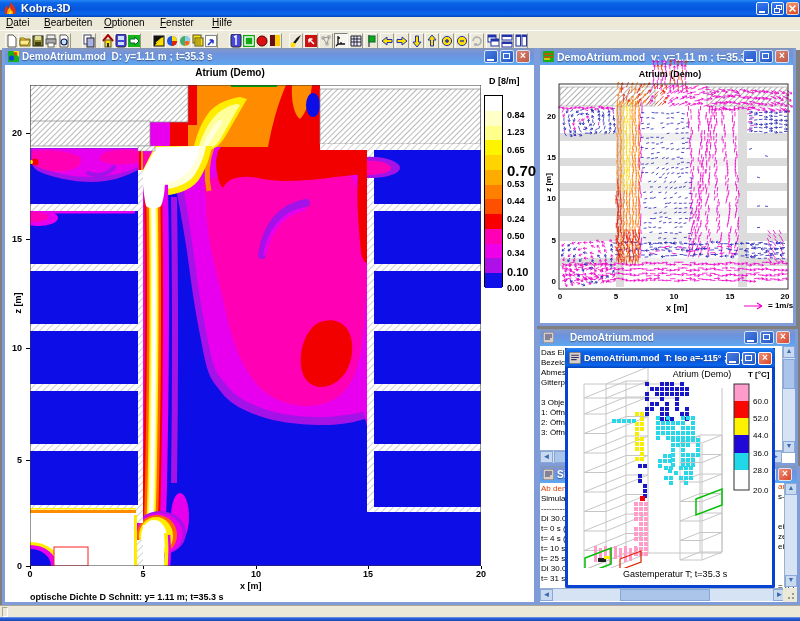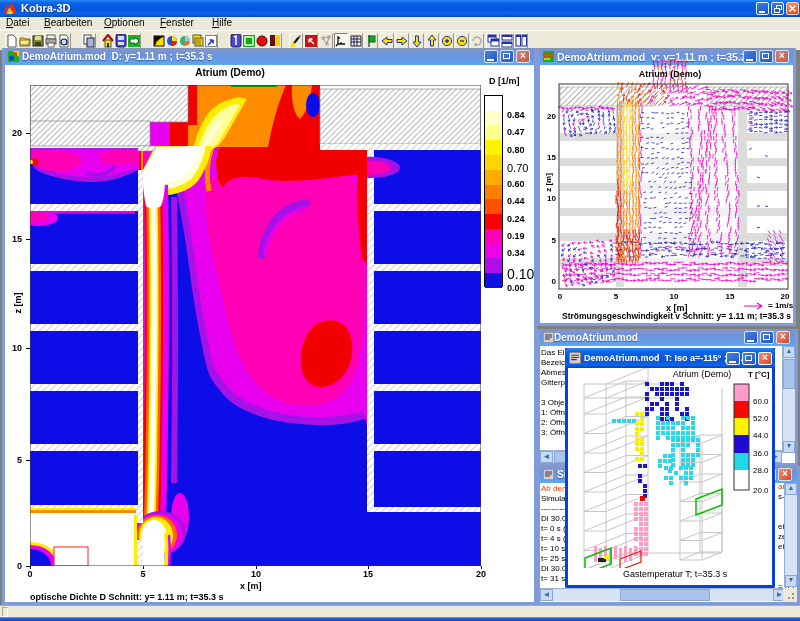--- a/index.html
+++ b/index.html
@@ -426,31 +426,31 @@
       <div style="height:15px;background:#ffac00"></div>
       <div style="height:14px;background:#ff8000"></div>
       <div style="height:15px;background:#ff5000"></div>
       <div style="height:15px;background:#f80000"></div>
       <div style="height:15px;background:#ff00b4"></div>
       <div style="height:14px;background:#ee00e8"></div>
       <div style="height:15px;background:#b010e8"></div>
       <div style="height:15px;background:#1010e8"></div>
     </div>
     <div class="abs" style="left:502px;top:62px;font-size:9px;font-weight:bold">0.84</div>
-    <div class="abs" style="left:502px;top:79px;font-size:9px;font-weight:bold">0.47</div>
-    <div class="abs" style="left:502px;top:97px;font-size:9px;font-weight:bold">0.80</div>
-    <div class="abs" style="left:502px;top:114px;font-size:11px;font-weight:normal">0.70</div>
-    <div class="abs" style="left:502px;top:131px;font-size:9px;font-weight:bold">0.60</div>
+    <div class="abs" style="left:502px;top:79px;font-size:9px;font-weight:bold">1.23</div>
+    <div class="abs" style="left:502px;top:97px;font-size:9px;font-weight:bold">0.65</div>
+    <div class="abs" style="left:502px;top:114px;font-size:15px;font-weight:bold">0.70</div>
+    <div class="abs" style="left:502px;top:131px;font-size:9px;font-weight:bold">0.53</div>
     <div class="abs" style="left:502px;top:148px;font-size:9px;font-weight:bold">0.44</div>
     <div class="abs" style="left:502px;top:166px;font-size:9px;font-weight:bold">0.24</div>
-    <div class="abs" style="left:502px;top:183px;font-size:9px;font-weight:bold">0.19</div>
+    <div class="abs" style="left:502px;top:183px;font-size:9px;font-weight:bold">0.50</div>
     <div class="abs" style="left:502px;top:200px;font-size:9px;font-weight:bold">0.34</div>
-    <div class="abs" style="left:502px;top:218px;font-size:14px;font-weight:normal">0.10</div>
+    <div class="abs" style="left:502px;top:218px;font-size:11px;font-weight:bold">0.10</div>
     <div class="abs" style="left:502px;top:235px;font-size:9px;font-weight:bold">0.00</div>
-    <div class="abs" style="left:484px;top:28px;font-size:9px;font-weight:bold">D [1/m]</div>
+    <div class="abs" style="left:484px;top:28px;font-size:9px;font-weight:bold">D [8/m]</div>
   </div>
 <div class="win" style="left:537px;top:48px;width:259px;height:278px;
  background:#fff;border:3px solid #7f9cd8;border-top:none;">
 <div class="ctb">
  <svg style="margin-left:3px" width="11" height="11" viewBox="0 0 11 11">
         <rect width="11" height="11" fill="#18b018"></rect>
         <path d="M1 3h9M1 6h9" stroke="#e04000" stroke-width="1.5"></path>
         <path d="M1 8h6" stroke="#ffe000" stroke-width="1.5"></path>
       </svg>
  <span class="t" style="margin-left:3px;font-size:10.5px">DemoAtrium.mod&nbsp; v: y=1.11 m ; t=35.3 s</span>
@@ -506,31 +506,30 @@
       <div class="abs" style="left:68px;top:244px;width:16px;text-align:center">5</div>
       <div class="abs" style="left:126px;top:244px;width:16px;text-align:center">10</div>
       <div class="abs" style="left:182px;top:244px;width:16px;text-align:center">15</div>
       <div class="abs" style="left:237px;top:244px;width:16px;text-align:center">20</div>
       <div class="abs" style="left:-1px;top:130px;transform:rotate(-90deg)">z [m]</div>
       <div class="abs" style="left:126px;top:255px;font-size:9px">x [m]</div>
       <svg class="abs" style="left:203px;top:253px" width="26" height="10">
         <path d="M1 5h18M19 5l-5 -3M19 5l-5 3" stroke="#f000c8" stroke-width="1.2" fill="none"></path>
       </svg>
       <div class="abs" style="left:228px;top:253px;font-size:8px;white-space:nowrap">= 1m/s</div>
-      <div class="abs" style="left:22px;top:263px;font-size:8.5px;white-space:nowrap">Strömungsgeschwindigkeit v Schnitt: y= 1.11 m; t=35.3 s</div>
     </div>
   </div>
 <div class="win" style="left:537px;top:329px;width:261px;height:137px;
  background:#fff;border:3px solid #7f9cd8;border-top:none;overflow:hidden;">
 <div class="ctb">
  <svg style="margin-left:3px" width="11" height="11" viewBox="0 0 11 11">
         <rect width="11" height="11" fill="#d8d0c8" stroke="#667"></rect>
         <path d="M2 3h7M2 5h7M2 7h5" stroke="#336" stroke-width="1"></path>
       </svg>
- <span class="t" style="margin-left:0">DemoAtrium.mod</span>
+ <span class="t" style="margin-left:16px">DemoAtrium.mod</span>
  <span style="position:absolute;right:5px;top:1px">
   <span class="cbtn bmin"><span class="abs" style="left:2px;top:8px;width:7px;height:2px;background:#fff"></span></span><span class="cbtn bmax"><span class="abs" style="left:2px;top:2px;width:7px;height:6px;border:1px solid #fff"></span></span><span class="cbtn bcls2"><small class="x">×</small></span>
  </span>
 </div>
 <div class="abs" style="left:1px;top:19px;font-size:8px;color:#000;line-height:10px;white-space:nowrap">
 Das Eingabefile: DemoAtrium<br>Bezeichnung: Atrium (Demo)<br>Abmessungen (x,y,z): 20.0<br>Gitterpunkte (x,y,z): 58 x 1<br><br>3 Objekte definiert:<br>1: Öffnung/Fläche y= 1.2<br>2: Öffnung/Fläche y= 1.2<br>3: Öffnung/Fläche x= 15.<br><br>dx-Gitter: 0.25 0.30 0.35
 </div>
 <div class="abs" style="left:0px;bottom:0px;width:242px;height:13px;background:#d6e3f5;border-top:1px solid #9ab0d0">
  <div class="abs" style="left:0;top:0;width:13px;height:12px;background:#c9daf0;border:1px solid #8aa8d8;color:#3a6ab0;font-size:8px;text-align:center">◄</div>
  <div class="abs" style="right:0;top:0;width:13px;height:12px;background:#c9daf0;border:1px solid #8aa8d8;color:#3a6ab0;font-size:8px;text-align:center">►</div>

